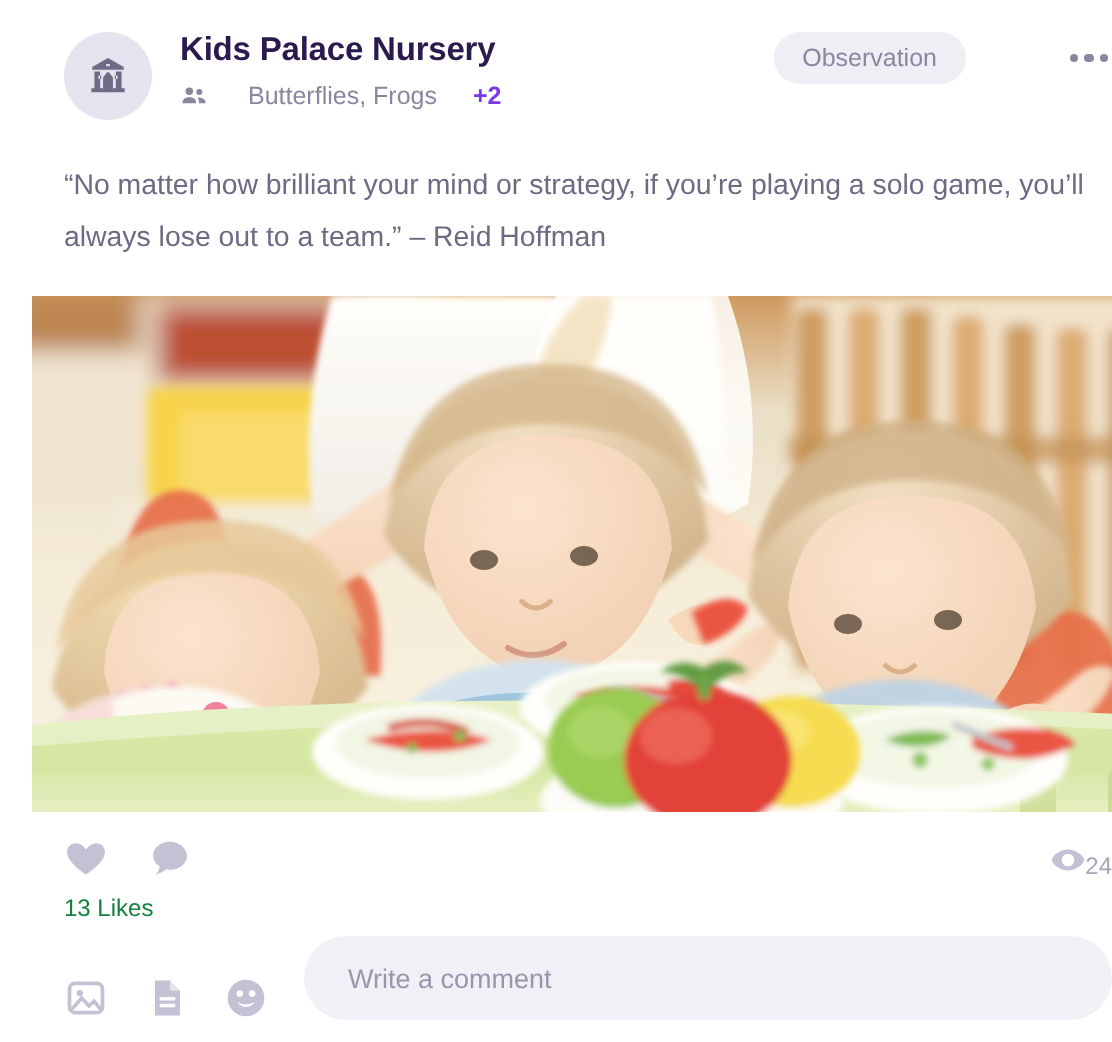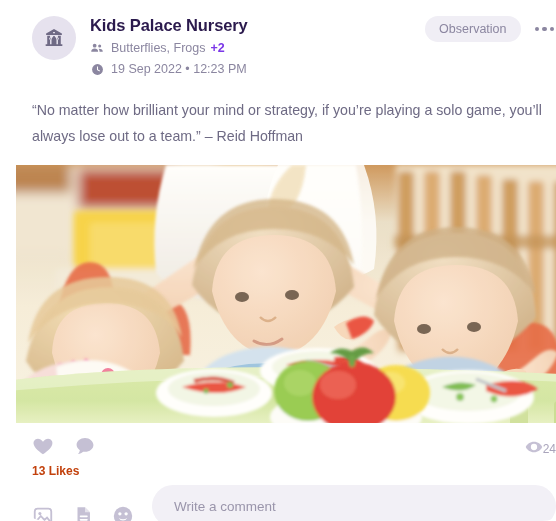--- a/index.html
+++ b/index.html
@@ -59,20 +59,21 @@
     line-height: 20px;
   }
 
   .meta-row {
     display: flex;
     align-items: center;
     margin-top: 5px;
     font-size: 12.5px;
     color: #8b86a0;
     line-height: 16px;
+    gap: 13px;
   }
   .meta-row .mi {
     width: 14px;
     height: 14px;
     margin-right: 7px;
     flex: 0 0 auto;
     display: flex;
     align-items: center;
     justify-content: center;
   }
@@ -83,20 +84,21 @@
     font-weight: bold;
     margin-left: 5px;
   }
 
   .header-right {
     position: absolute;
     right: 16px;
     top: 16px;
     display: flex;
     align-items: center;
+    gap: 38px;
   }
 
   .badge {
     background: #f0eef5;
     color: #8b86a0;
     font-size: 12.5px;
     padding: 6px 14px;
     border-radius: 20px;
     line-height: 14px;
     white-space: nowrap;
@@ -152,24 +154,23 @@
   .act-btn {
     cursor: pointer;
     display: flex;
     align-items: center;
     justify-content: center;
   }
   .act-btn svg { display:block; }
 
   .likes {
     font-size: 12px;
-    color: #c2410c;
+    color: #15803d;
     margin-top: 7px;
     line-height: 14px;
-    font-weight: bold;
   }
 
   .views {
     position: absolute;
     right: 16px;
     top: 15px;
     display: flex;
     align-items: center;
     gap: 0;
   }
@@ -236,29 +237,20 @@
             <circle cx="8" cy="8" r="3.2"></circle>
             <circle cx="16.6" cy="8.6" r="2.6"></circle>
             <path d="M2.2 17.4c0-2.8 2.7-4.4 5.8-4.4s5.8 1.6 5.8 4.4v.9H2.2v-.9z"></path>
             <path d="M15.4 13.3c2.8.1 6.4 1.1 6.4 4.1v.9h-5.5v-1.2c0-1.5-.5-2.7-1.4-3.6l.5-.2z"></path>
           </svg>
         </span>
         <span>Butterflies, Frogs</span>
         <span class="rooms-plus">+2</span>
       </div>
 
-      <div class="meta-row">
-        <span class="mi">
-          <svg width="13" height="13" viewBox="0 0 24 24" fill="#8b86a0">
-            <circle cx="12" cy="12" r="10"></circle>
-            <path d="M12.9 6.4h-1.8v6.3l4.6 2.8.9-1.5-3.7-2.2V6.4z" fill="#ffffff"></path>
-          </svg>
-        </span>
-        <span>19 Sep 2022 • 12:23 PM</span>
-      </div>
     </div>
 
     <div class="header-right">
       <div class="badge">Observation</div>
       <div class="more-btn">
         <i></i>
           <i></i>
           <i></i>
       </div>
     </div>

